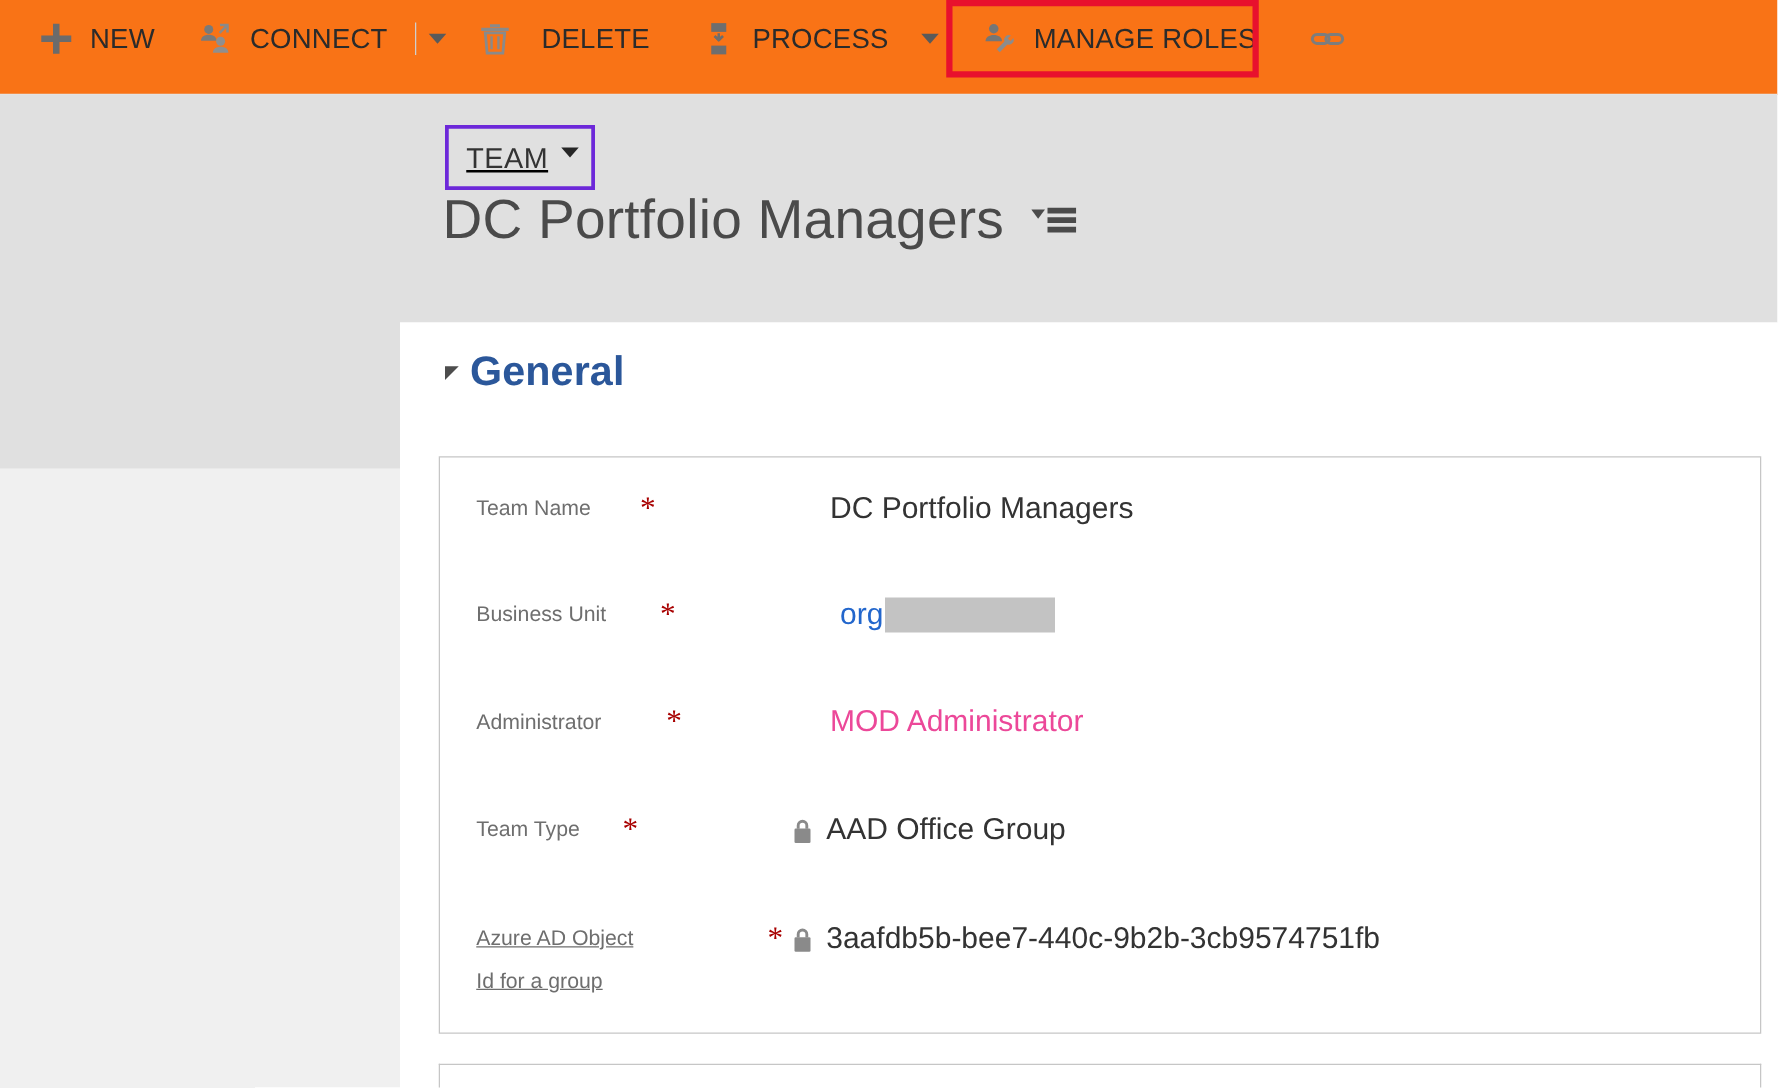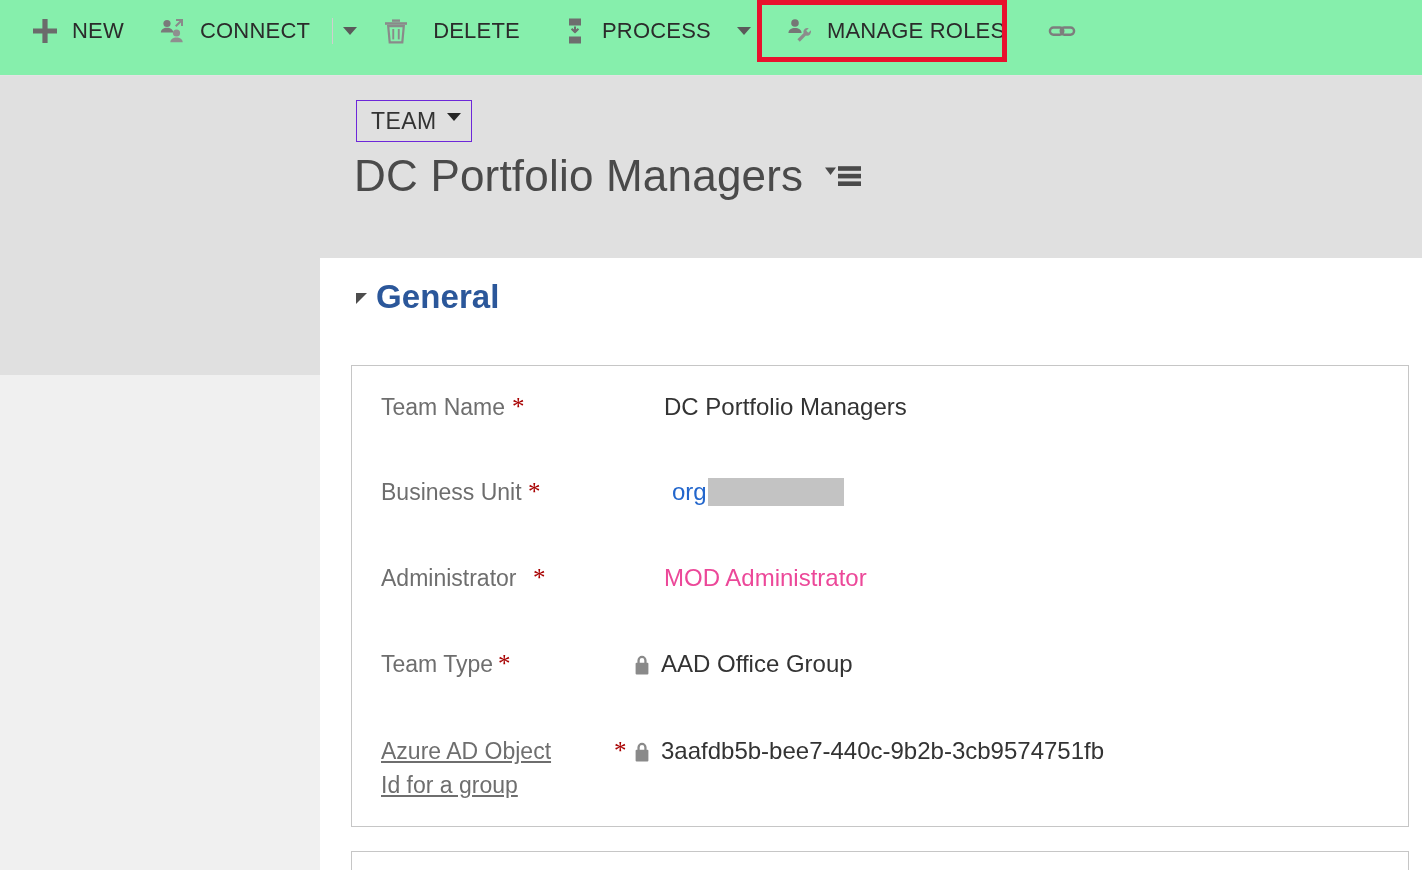--- a/index.html
+++ b/index.html
@@ -21,21 +21,21 @@
     height: 870px;
     background: #ffffff;
   }
 
   
   .commandbar {
     position: absolute;
     left: 0; top: 0;
     width: 1422px;
     height: 76px;
-    background: #86efac;
+    background: #f97316;
     box-sizing: border-box;
     border-bottom: 1px solid #e3e3e3;
     overflow: hidden;
     white-space: nowrap;
   }
   .cmd-inner {
     position: absolute;
     left: 0; top: 0;
     height: 62px;
     display: flex;
@@ -140,29 +140,30 @@
     width: 1102px;
     height: 182px;
     background: #e0e0e0;
   }
 
   
   .entity-pill {
     position: absolute;
     left: 356px;
     top: 24px;
-    height: 42px;
+    height: 52px;
     min-width: 104px;
-    border: 1px solid #6d28d9;
+    border: 3px solid #6d28d9;
     box-sizing: border-box;
     display: flex;
     align-items: center;
     padding: 0 10px 0 14px;
     background: transparent;
     cursor: pointer;
+    text-decoration: underline;
   }
   .entity-pill .pill-text {
     font-size: 23px;
     color: #333333;
     letter-spacing: .4px;
     line-height: 1;
   }
   .pill-caret {
     width: 0; height: 0;
     border-left: 7px solid transparent;
@@ -248,21 +249,21 @@
   .field-row {
     position: absolute;
     left: 0;
     width: 100%;
     display: flex;
     align-items: flex-start;
   }
   .field-label {
     position: absolute;
     left: 29px;
-    font-size: 23px;
+    font-size: 17px;
     color: #6e6e6e;
     line-height: 30px;
     font-weight: 400;
     width: 215px;
     white-space: pre-line;
   }
   .req-star {
     position: absolute;
     color: #a80000;
     font-size: 25px;

